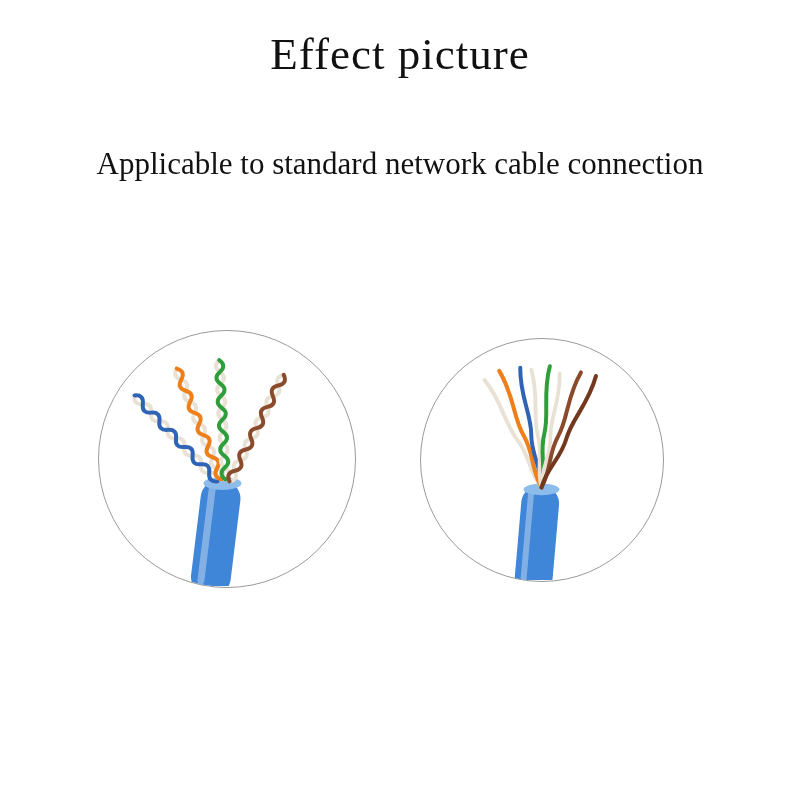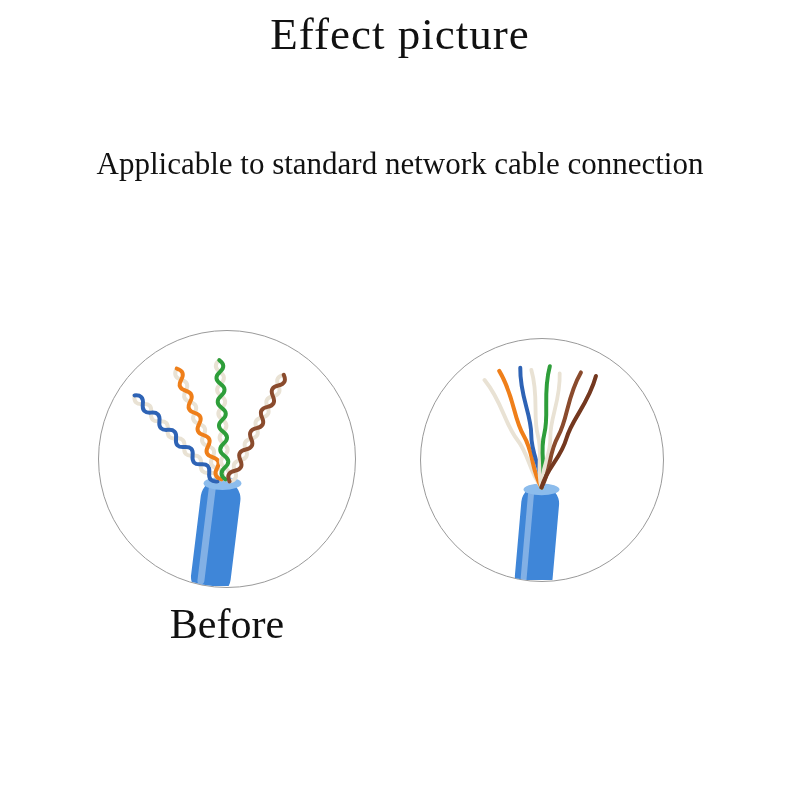--- a/index.html
+++ b/index.html
@@ -5,21 +5,21 @@
   html,body{margin:0;padding:0;background:#ffffff;}
   .page{
     position:relative;
     width:800px;height:800px;
     background:#ffffff;
     font-family:"Liberation Serif","DejaVu Serif",serif;
     color:#111111;
     overflow:hidden;
   }
   .title{
-    position:absolute;top:8px;left:0;width:100%;
+    position:absolute;top:28px;left:0;width:100%;
     text-align:center;font-size:45px;font-weight:400;margin:0;
     letter-spacing:1px;
   }
   .subtitle{
     position:absolute;top:146px;left:0;width:100%;
     text-align:center;font-size:31px;font-weight:400;margin:0;
   }
   .panel{position:absolute;}
   .panel-before{left:98px;top:330px;width:258px;}
   .panel-after{left:420px;top:338px;width:244px;}
@@ -72,21 +72,20 @@
             <path d="M0,0 C4,5 8,5 12,0 C16,-5 20,-5 24,0 C28,5 32,5 36,0 C40,-5 44,-5 48,0 C52,5 56,5 60,0 C64,-5 68,-5 72,0 C76,5 80,5 84,0 C88,-5 92,-5 96,0 C100,5 104,5 108,0 C112,-5 116,-5 120,0" stroke-width="4" stroke="#e9e2d4"></path>
             <path d="M0,0 C4,-5 8,-5 12,0 C16,5 20,5 24,0 C28,-5 32,-5 36,0 C40,5 44,5 48,0 C52,-5 56,-5 60,0 C64,5 68,5 72,0 C76,-5 80,-5 84,0 C88,5 92,5 96,0 C100,-5 104,-5 108,0 C112,5 116,5 120,0" stroke-width="4" stroke="#2e9e3a"></path>
           </g>
           <g transform="translate(131,151) rotate(-63)">
             <path d="M0,0 C4,5 8,5 12,0 C16,-5 20,-5 24,0 C28,5 32,5 36,0 C40,-5 44,-5 48,0 C52,5 56,5 60,0 C64,-5 68,-5 72,0 C76,5 80,5 84,0 C88,-5 92,-5 96,0 C100,5 104,5 108,0 C112,-5 116,-5 120,0" stroke-width="4" stroke="#e9e2d4"></path>
             <path d="M0,0 C4,-5 8,-5 12,0 C16,5 20,5 24,0 C28,-5 32,-5 36,0 C40,5 44,5 48,0 C52,-5 56,-5 60,0 C64,5 68,5 72,0 C76,-5 80,-5 84,0 C88,5 92,5 96,0 C100,-5 104,-5 108,0 C112,5 116,5 120,0" stroke-width="4" stroke="#8a4b2d"></path>
           </g>
         </g>
       </svg>
     </div>
-    <div class="panel-label">Before</div>
   </div>
 
   <div class="panel panel-after">
     <div class="circle circle-after">
       <svg viewBox="0 0 242 242" width="241" height="241">
 
         <g>
           <rect x="102" y="148" width="38" height="108" rx="17" transform="rotate(5 121 150)" fill="#3f86d8"></rect>
           <rect x="108" y="154" width="6" height="94" rx="3" transform="rotate(5 121 150)" fill="#ffffff" opacity="0.35"></rect>
           <ellipse cx="121" cy="151" rx="18" ry="6" fill="#8cbcec"></ellipse>

